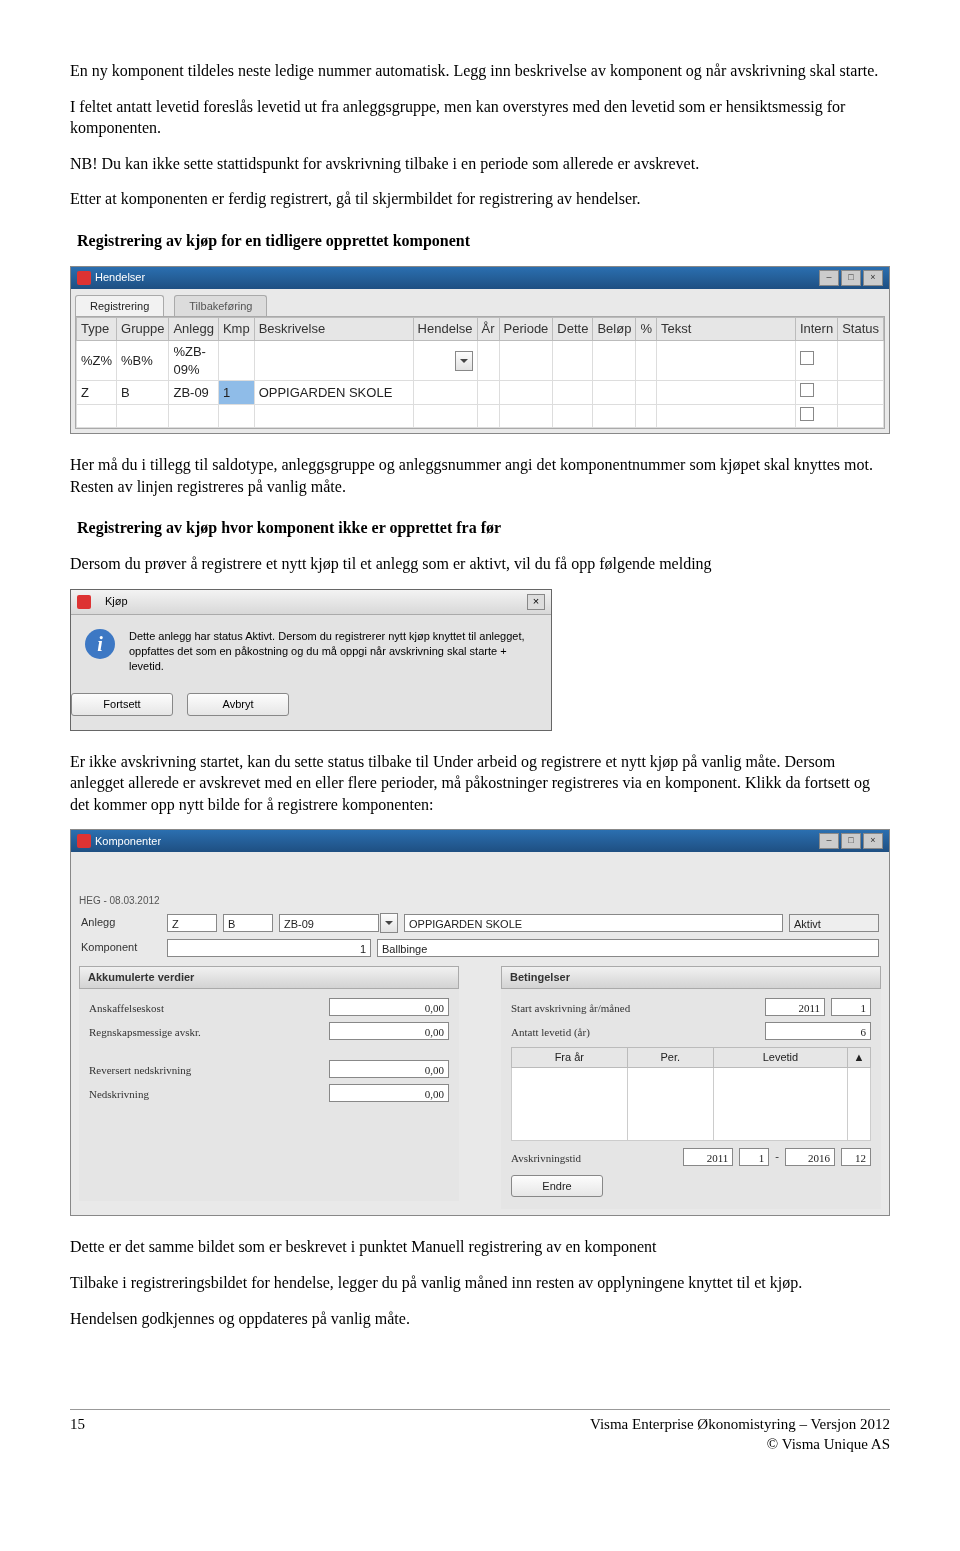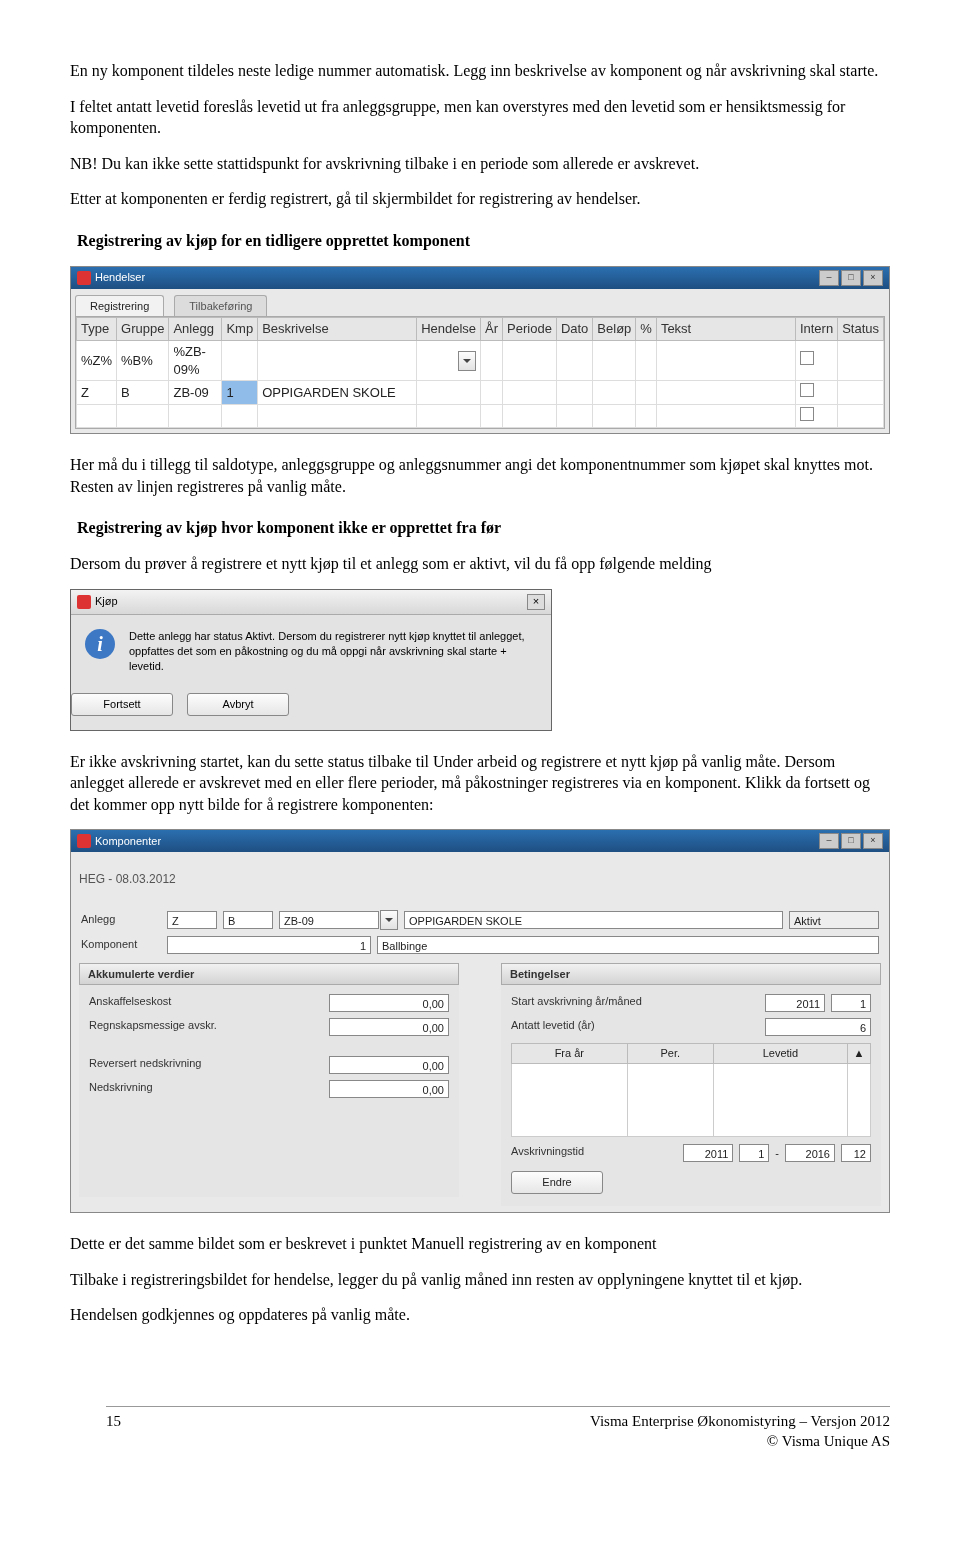--- a/index.html
+++ b/index.html
@@ -33,21 +33,21 @@
     padding: 3px 6px;
     display: flex;
     align-items: center;
     justify-content: space-between;
   }
   .titlebar .t-left { display:flex; align-items:center; gap:4px;}
   .app-icon { width:14px; height:14px; background:#d33; border-radius:2px; display:inline-block;}
   .win-btns { display:flex; gap:2px;}
   .win-btn { width:18px; height:14px; background:#ccc; border:1px solid #888; font-size:9px; text-align:center; line-height:12px; color:#333;}
 
-  .sub { padding: 19px 8px; color:#555; font-size:12px;}
+  .sub { padding: 2px 8px; color:#555; font-size:10px;margin-top:40px;}
   .tabs { display:flex; gap:8px; padding: 0 4px;}
   .tab {
     background:#f2f2f2; border:1px solid #aaa; border-bottom:none;
     padding:3px 14px; font-size:11px; margin-right:2px;
     border-top-left-radius:3px; border-top-right-radius:3px;
   }
   .tab.inactive { background:#dcdcdc; color:#555;}
   .panel-body {
     background:#fff; border:1px solid #aaa; margin:0 4px 4px 4px; padding:0;
   }
@@ -65,21 +65,21 @@
     font-family: Tahoma, Arial, sans-serif;
     font-size:11px;
     margin:14px 0 20px 0;
   }
   .dlg-title {
     background: linear-gradient(#f3f3f3,#d8d8d8);
     border-bottom:1px solid #aaa;
     padding:4px 6px;
     display:flex; justify-content:space-between; align-items:center;
   }
-  .dlg-title .t-left {display:flex;align-items:center;gap:4px;}
+  .dlg-title .t-left {display:flex;align-items:center;gap:14px;}
   .dlg-close { width:16px; height:14px; background:#ddd; border:1px solid #888; text-align:center; line-height:12px;}
   .dlg-body { display:flex; gap:14px; padding:14px;}
   .info-icon { width:30px; height:30px; border-radius:50%; background:#3d78c4; color:#fff; font-family:Georgia,serif; font-style:italic; font-weight:bold; font-size:20px; text-align:center; line-height:30px; flex:0 0 30px;}
   .dlg-msg { flex:1; line-height:1.4;}
   .dlg-btns { display:flex; gap:14px; padding:4px 0 14px 0;}
   .btn {
     background: linear-gradient(#fdfdfd,#e6e6e6);
     border:1px solid #888; border-radius:3px;
     padding:3px 0; width:100px; text-align:center; font-size:11px;
   }
@@ -97,21 +97,21 @@
     margin:6px 8px; padding:0; background:#e5e5e5;
   }
   .group-title {
     background: linear-gradient(#f1f1f1,#d3d3d3);
     border:1px solid #aaa;
     padding:3px 8px; font-weight:bold; color:#333; font-size:11px;
   }
   .group-body { padding:6px 4px;}
   .cols { display:flex; gap:26px;}
   .col { flex:1;}
-  .kv { display:flex; align-items:flex-start; justify-content:space-between; padding:3px 6px; gap:10px;}
+  .kv { display:flex; align-items:flex-end; justify-content:space-between; padding:3px 6px; gap:10px;font-family:Liberation Serif, serif;}
   .smalltable { width:100%; border-collapse:collapse; font-size:11px;}
   .smalltable th { background:#e6e6e6; border:1px solid #bbb; padding:2px 4px; font-weight:normal;margin-top:34px;}
   .smalltable td { border:1px solid #ccc; padding:6px 4px; background:#fff; height:60px;}
   .scroll-hint { width:14px; background:#ddd; border:1px solid #aaa;}
 
   .dropdown-arrow {
     display:inline-block; width:16px; height:18px; border:1px solid #888;
     background:linear-gradient(#fdfdfd,#e2e2e2); margin-left:-5px;
     position:relative;
   }
@@ -122,21 +122,20 @@
   }
 
   
   .footer {
     margin-top: 80px;
     border-top:1px solid #999;
     padding-top:4px;
     display:flex;
     justify-content:space-between;
     font-size:15px;
-    margin-left:36px;
   }
   .footer .pn { width:40px;}
   .footer .ft-right { text-align:right;}
 </style>
 </head>
 <body>
 
 <p>En ny komponent tildeles neste ledige nummer automatisk. Legg inn beskrivelse av komponent og når avskrivning skal starte.</p>
 <p>I feltet antatt levetid foreslås levetid ut fra anleggsgruppe, men kan overstyres med den levetid som er hensiktsmessig for komponenten.</p>
 <p>NB! Du kan ikke sette stattidspunkt for avskrivning tilbake i en periode som allerede er avskrevet.</p>
@@ -165,21 +164,21 @@
       <tbody>
           <tr>
         <th>Type</th>
         <th>Gruppe</th>
         <th>Anlegg</th>
         <th>Kmp</th>
         <th style="width:150px;">Beskrivelse</th>
         <th>Hendelse</th>
         <th>År</th>
         <th>Periode</th>
-        <th>Dato</th>
+        <th>Dette</th>
         <th>Beløp</th>
         <th>%</th>
         <th style="width:130px;">Tekst</th>
         <th>Intern</th>
         <th>Status</th>
       </tr>
       <tr>
         <td>%Z%</td>
         <td>%B%</td>
         <td>%ZB-09%</td>

